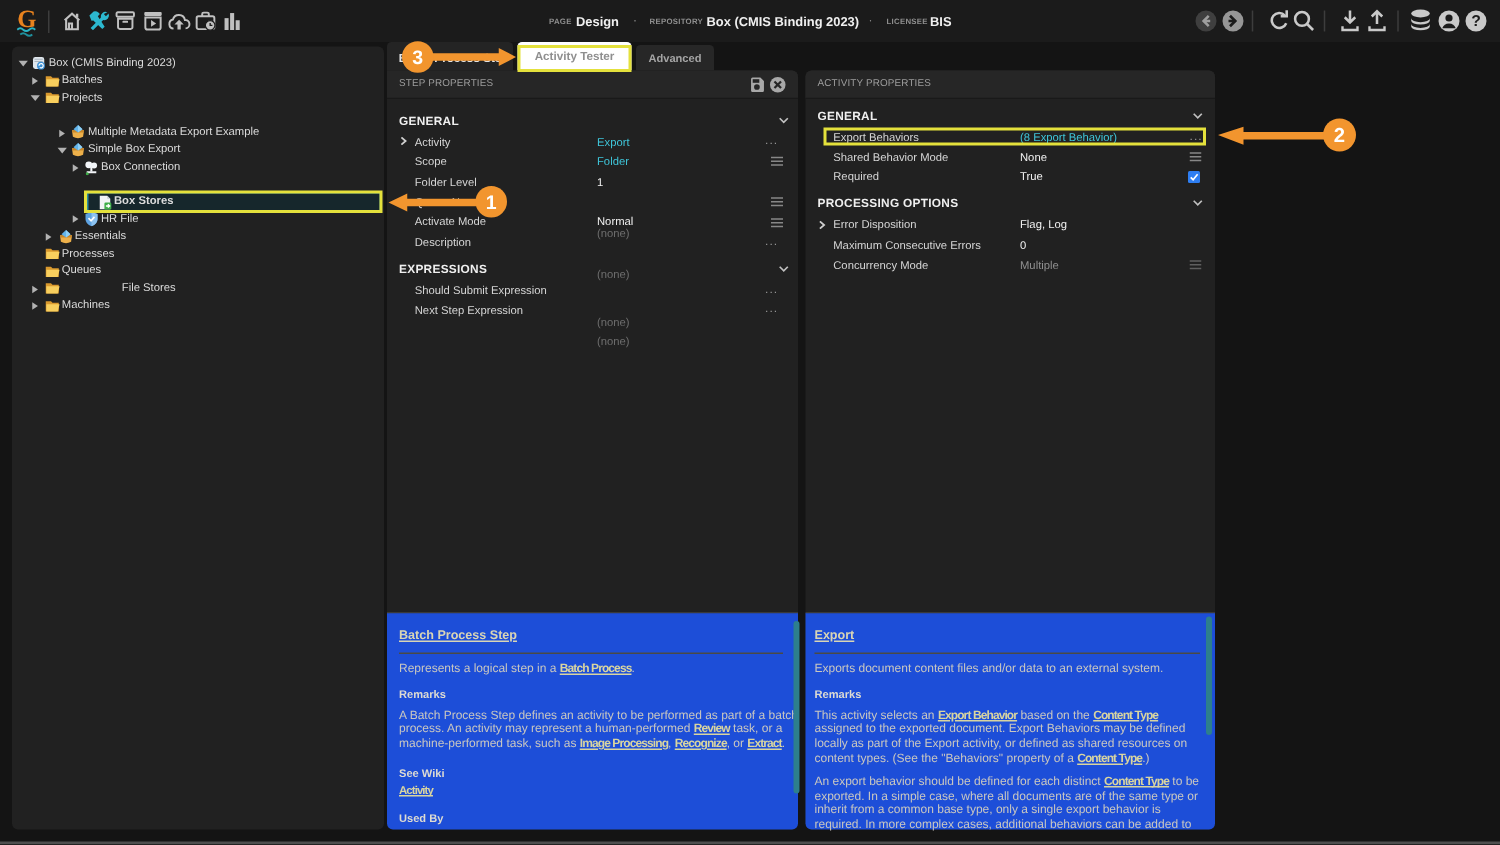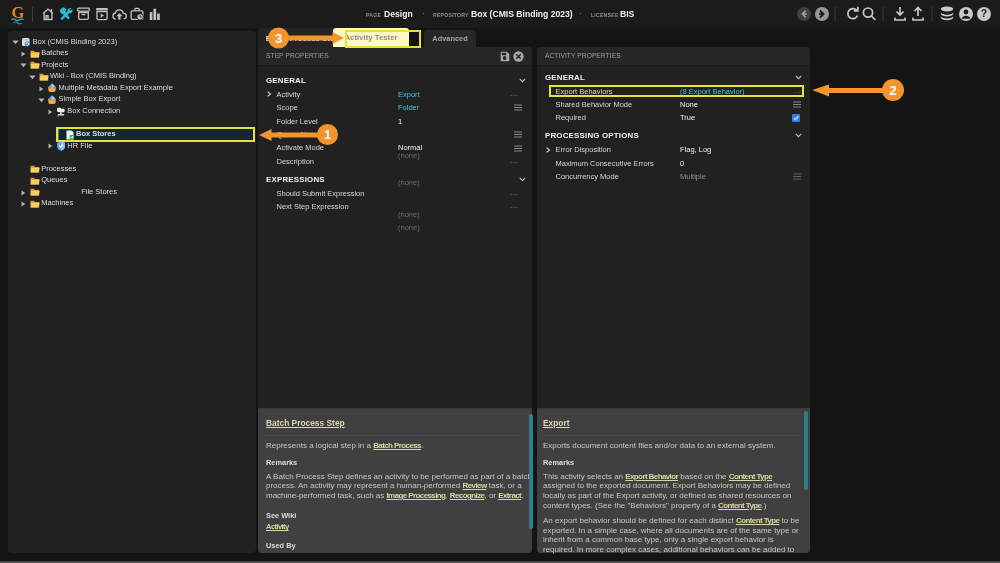--- a/index.html
+++ b/index.html
@@ -29,21 +29,21 @@
 
 .sect { position:absolute; left:8px; font-size:7.9px; font-weight:bold; color:#efefef; letter-spacing:0.2px; }
 .prow-label { position:absolute; font-size:7.5px; color:#d6d6d6; }
 .prow-value { position:absolute; font-size:7.5px; color:#f2f2f2; }
 .cyan { color:#3fc6da; }
 .dim  { color:#6e6e6e;margin-top:21px; }
 .grey { color:#8f8f8f; }
 .dots { position:absolute; font-size:8px; color:#9a9a9a; letter-spacing:0.7px; }
 
 
-.help { position:absolute; left:0; right:0; bottom:0; top:361px; border-top:1px solid #3a3a3a; background:#404040; border-radius:0 0 4px 4px; }
+.help { position:absolute; left:0; right:0; bottom:0; top:361px; border-top:1px solid #3a3a3a; background:#1d4ed8; border-radius:0 0 4px 4px; }
 .help .hr { height:1px; background:#4a4a46; }
 .help .body { font-size:8px; line-height:9.55px; color:#c9c7c0; }
 .help .bold { font-weight:bold; color:#dddbd2; line-height:9.55px; }
 .help a { color:#d9d5a0; font-weight:bold; text-decoration:underline; letter-spacing:-0.6px; }
 .sbar { position:absolute; width:3.5px; border-radius:2px; background:#2d7f8d; }
 
 
 .trow { position:absolute; height:11.6px; font-size:7.5px; color:#dcdcdc; white-space:nowrap; }
 .tlabel { position:absolute; top:0px; }
 .annbox { position:absolute; border:2px solid #e4e13c; }
@@ -162,30 +162,20 @@
 <div class="trow" style="left:0; top:28.8px; width:248px;">
         <svg class="abs" style="left:12.4px; top:3.6px;" width="7" height="5" viewBox="0 0 7 5">
           <path d="M0.4 0.5 L6.6 0.5 L3.5 4.3 Z" fill="#b2b2b2"></path>
         </svg>
         <svg class="abs" style="left:21.9px; top:0.5px;" width="10" height="10" viewBox="0 0 10 10">
           <path d="M0.5 1.8 L4 1.8 L5 2.9 L9.2 2.9 L9.2 8.6 L0.5 8.6 Z" fill="#d9992e"></path>
           <path d="M0.9 3.8 L9.7 3.8 L8.5 8.6 L0.9 8.6 Z" fill="#f8cf5e"></path>
         </svg>
         <span class="tlabel" style="left:33.2px; font-weight:normal;">Projects</span>
       </div>
-<div class="trow" style="left:0; top:40.3px; width:248px;">
-        <svg class="abs" style="left:21.1px; top:3.6px;" width="7" height="5" viewBox="0 0 7 5">
-          <path d="M0.4 0.5 L6.6 0.5 L3.5 4.3 Z" fill="#b2b2b2"></path>
-        </svg>
-        <svg class="abs" style="left:30.6px; top:0.5px;" width="10" height="10" viewBox="0 0 10 10">
-          <path d="M0.5 1.8 L4 1.8 L5 2.9 L9.2 2.9 L9.2 8.6 L0.5 8.6 Z" fill="#d9992e"></path>
-          <path d="M0.9 3.8 L9.7 3.8 L8.5 8.6 L0.9 8.6 Z" fill="#f8cf5e"></path>
-        </svg>
-        <span class="tlabel" style="left:41.9px; font-weight:normal;">Wiki - Box (CMIS Binding)</span>
-      </div>
 <div class="trow" style="left:0; top:51.9px; width:248px;">
         <svg class="abs" style="left:30.8px; top:2.8px;" width="5" height="6" viewBox="0 0 5 6">
           <path d="M0.5 0.5 L4.3 3 L0.5 5.5 Z" fill="#b2b2b2"></path>
         </svg>
         <svg class="abs" style="left:39.3px; top:0.5px;" width="10" height="10" viewBox="0 0 10 10">
           <path d="M1 3.8 L9 3.8 L8.4 8.2 Q5 10 1.6 8.2 Z" fill="#edb04a"></path>
           <path d="M1 3.8 h8 v1.6 h-8 z" fill="#c8872a"></path>
           <path d="M5 0.3 L8 3.2 L5 5.4 L2 3.2 Z" fill="#62b4ea"></path>
           <path d="M5 0.3 L8 3.2 L5 5.4 Z" fill="#8fd0f5"></path>
         </svg>
@@ -229,20 +219,32 @@
         <svg class="abs" style="left:39.5px; top:2.8px;" width="5" height="6" viewBox="0 0 5 6">
           <path d="M0.5 0.5 L4.3 3 L0.5 5.5 Z" fill="#b2b2b2"></path>
         </svg>
         <svg class="abs" style="left:48.0px; top:0.5px;" width="10" height="10" viewBox="0 0 10 10">
           <path d="M5 0.4 L9 1.7 L9 5 Q9 8.5 5 9.8 Q1 8.5 1 5 L1 1.7 Z" fill="#5ea3e2"></path>
           <path d="M5 0.4 L9 1.7 L9 5 Q9 8.5 5 9.8 Z" fill="#8ec3f0"></path>
           <path d="M3 4.4 L4.7 6.2 L7 3.6" stroke="#ffffff" stroke-width="1.1" fill="none"></path>
         </svg>
         <span class="tlabel" style="left:59.3px; font-weight:normal;">HR File</span>
       </div>
+<div class="trow" style="left:0; top:121.2px; width:248px;">
+        <svg class="abs" style="left:22.1px; top:2.8px;" width="5" height="6" viewBox="0 0 5 6">
+          <path d="M0.5 0.5 L4.3 3 L0.5 5.5 Z" fill="#b2b2b2"></path>
+        </svg>
+        <svg class="abs" style="left:30.6px; top:0.5px;" width="10" height="10" viewBox="0 0 10 10">
+          <path d="M1 3.8 L9 3.8 L8.4 8.2 Q5 10 1.6 8.2 Z" fill="#edb04a"></path>
+          <path d="M1 3.8 h8 v1.6 h-8 z" fill="#c8872a"></path>
+          <path d="M5 0.3 L8 3.2 L5 5.4 L2 3.2 Z" fill="#62b4ea"></path>
+          <path d="M5 0.3 L8 3.2 L5 5.4 Z" fill="#8fd0f5"></path>
+        </svg>
+        <span class="tlabel" style="left:41.9px; font-weight:normal;">Essentials</span>
+      </div>
 <div class="trow" style="left:0; top:132.7px; width:248px;">
         <svg class="abs" style="left:21.9px; top:0.5px;" width="10" height="10" viewBox="0 0 10 10">
           <path d="M0.5 1.8 L4 1.8 L5 2.9 L9.2 2.9 L9.2 8.6 L0.5 8.6 Z" fill="#d9992e"></path>
           <path d="M0.9 3.8 L9.7 3.8 L8.5 8.6 L0.9 8.6 Z" fill="#f8cf5e"></path>
         </svg>
         <span class="tlabel" style="left:33.2px; font-weight:normal;">Processes</span>
       </div>
 <div class="trow" style="left:0; top:144.3px; width:248px;">
         <svg class="abs" style="left:21.9px; top:0.5px;" width="10" height="10" viewBox="0 0 10 10">
           <path d="M0.5 1.8 L4 1.8 L5 2.9 L9.2 2.9 L9.2 8.6 L0.5 8.6 Z" fill="#d9992e"></path>
@@ -266,21 +268,21 @@
         </svg>
         <svg class="abs" style="left:21.9px; top:0.5px;" width="10" height="10" viewBox="0 0 10 10">
           <path d="M0.5 1.8 L4 1.8 L5 2.9 L9.2 2.9 L9.2 8.6 L0.5 8.6 Z" fill="#d9992e"></path>
           <path d="M0.9 3.8 L9.7 3.8 L8.5 8.6 L0.9 8.6 Z" fill="#f8cf5e"></path>
         </svg>
         <span class="tlabel" style="left:33.2px; font-weight:normal;">Machines</span>
       </div>
 </div>
 
   <div class="tab" style="left:258px; width:84px; background:#242424; color:#e6e6e6; line-height:21px; overflow:hidden; border-radius:3px 3px 0 0;">Batch Process Ste</div>
-  <div class="tab" style="left:333px; width:76px; background:#fef9c3; color:#8f8f8f; line-height:20px;">Activity Tester</div>
+  <div class="tab" style="left:345px; width:76px; background:#ffffff; color:#8f8f8f; line-height:20px;">Activity Tester</div>
   <div class="tab" style="left:424px; width:52px; top:29.5px; height:17.5px; background:#272727; color:#a5a5a5; line-height:18.5px; font-size:7.4px;">Advanced</div>
 
   <div id="midpanel" class="panel">
     <div class="pheader" style="border-top-left-radius:0;">
         <div class="ptitle">STEP PROPERTIES</div>
       <svg class="abs" style="right:22.5px; top:4px;" width="11" height="11" viewBox="0 0 11 11">
           <path d="M1.7 0.7 h6.2 L10.3 3 v6.3 a1 1 0 0 1 -1 1 h-6.6 a1 1 0 0 1 -1 -1 v-7.6 a1 1 0 0 1 1 -1 z" fill="#a8a8a8"></path>
           <rect x="2.8" y="1.8" width="4.4" height="2.4" fill="#262626"></rect>
           <circle cx="5.6" cy="7" r="1.9" fill="#262626"></circle>
         </svg>

